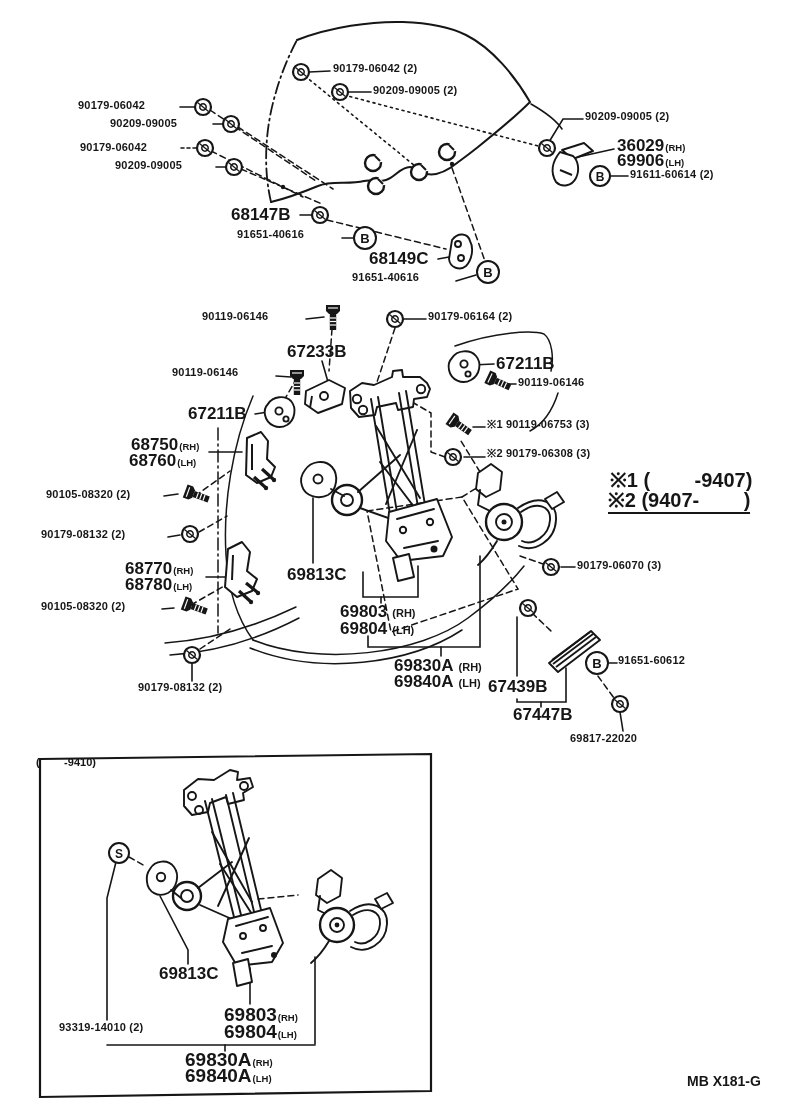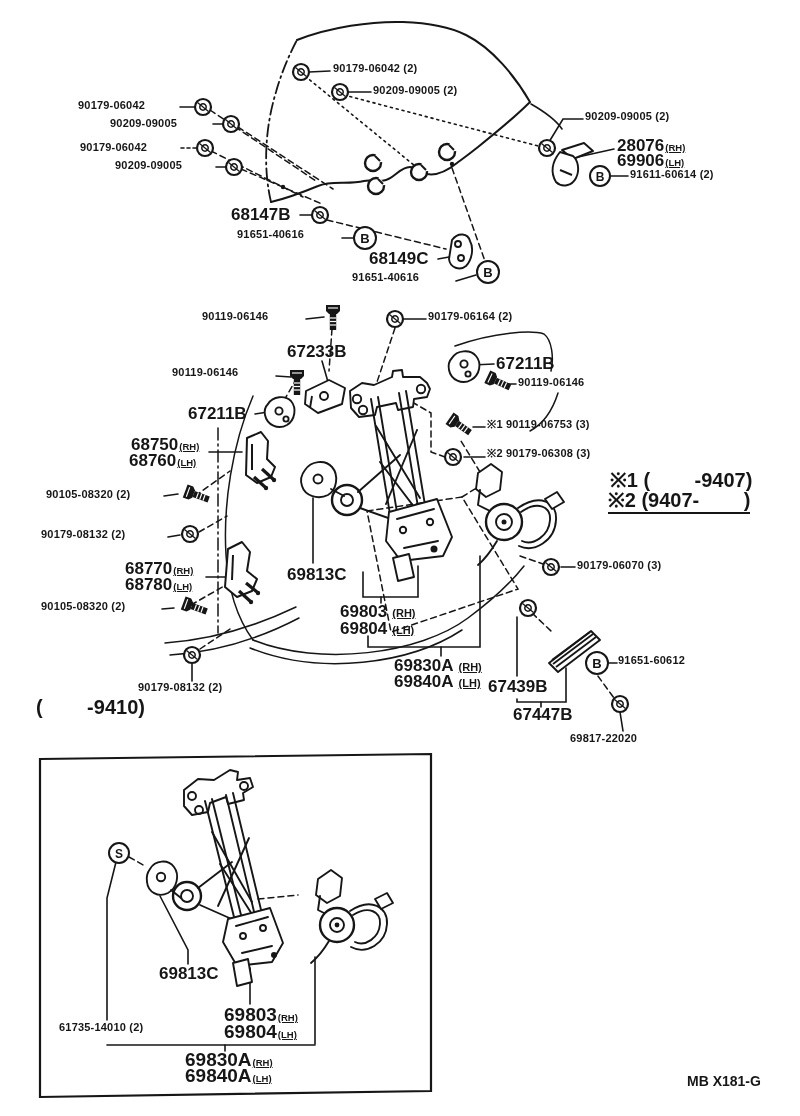--- a/index.html
+++ b/index.html
@@ -3,21 +3,21 @@
 <meta charset="utf-8">
 <style>
   html,body{margin:0;padding:0;background:#e8e8e8;}
   .page{position:relative;width:800px;height:1116px;background:#ffffff;overflow:hidden;
         font-family:"Liberation Sans",sans-serif;color:#161616;}
   svg.art{position:absolute;left:0;top:0;}
   .lbl{position:absolute;font-weight:bold;font-size:11px;line-height:1;letter-spacing:.2px;
        white-space:pre;color:#161616;}
   .lg{font-size:17px;letter-spacing:0;}
   .xl{font-size:19px;letter-spacing:0;}
-  .sub{font-size:9.5px;font-weight:bold;letter-spacing:0;margin-left:1px;text-decoration:underline;}
+  .sub{font-size:9.5px;font-weight:bold;letter-spacing:0;margin-left:1px;}
   .sp .sub{font-size:11px;margin-left:5px;}
   .note{position:absolute;font-weight:bold;font-size:20px;line-height:1.1;white-space:pre;color:#161616;}
   .note-u{border-bottom:2.5px solid #161616;padding-bottom:1px;}
   .footer-code{position:absolute;font-weight:bold;font-size:14px;color:#161616;}
   .svgtxt{font-family:"Liberation Sans",sans-serif;font-weight:bold;fill:#161616;text-anchor:middle;}
 </style>
 </head>
 <body>
 
 <div class="page">
@@ -319,21 +319,21 @@
   </g>
 </svg>
 
   <div class="lbl" style="left:333px;top:63px"><span>90179-06042 (2)</span><span class="sub"></span></div>
   <div class="lbl" style="left:373px;top:85px"><span>90209-09005 (2)</span><span class="sub"></span></div>
   <div class="lbl" style="left:78px;top:100px"><span>90179-06042</span><span class="sub"></span></div>
   <div class="lbl" style="left:110px;top:118px"><span>90209-09005</span><span class="sub"></span></div>
   <div class="lbl" style="left:80px;top:142px"><span>90179-06042</span><span class="sub"></span></div>
   <div class="lbl" style="left:115px;top:160px"><span>90209-09005</span><span class="sub"></span></div>
   <div class="lbl" style="left:585px;top:111px"><span>90209-09005 (2)</span><span class="sub"></span></div>
-  <div class="lbl lg" style="left:617px;top:137px"><span>28076</span><span class="sub">(RH)</span></div>
+  <div class="lbl lg" style="left:617px;top:137px"><span>36029</span><span class="sub">(RH)</span></div>
   <div class="lbl lg" style="left:617px;top:152px"><span>69906</span><span class="sub">(LH)</span></div>
   <div class="lbl" style="left:630px;top:169px"><span>91611-60614 (2)</span><span class="sub"></span></div>
   <div class="lbl lg" style="left:231px;top:206px"><span>68147B</span><span class="sub"></span></div>
   <div class="lbl" style="left:237px;top:229px"><span>91651-40616</span><span class="sub"></span></div>
   <div class="lbl lg" style="left:369px;top:250px"><span>68149C</span><span class="sub"></span></div>
   <div class="lbl" style="left:352px;top:272px"><span>91651-40616</span><span class="sub"></span></div>
   <div class="lbl" style="left:202px;top:311px"><span>90119-06146</span><span class="sub"></span></div>
   <div class="lbl" style="left:428px;top:311px"><span>90179-06164 (2)</span><span class="sub"></span></div>
   <div class="lbl lg" style="left:287px;top:343px"><span>67233B</span><span class="sub"></span></div>
   <div class="lbl lg" style="left:496px;top:355px"><span>67211B</span><span class="sub"></span></div>
@@ -354,25 +354,25 @@
   <div class="lbl lg sp" style="left:340px;top:603px"><span>69803</span><span class="sub">(RH)</span></div>
   <div class="lbl lg sp" style="left:340px;top:620px"><span>69804</span><span class="sub">(LH)</span></div>
   <div class="lbl lg sp" style="left:394px;top:657px"><span>69830A</span><span class="sub">(RH)</span></div>
   <div class="lbl lg sp" style="left:394px;top:673px"><span>69840A</span><span class="sub">(LH)</span></div>
   <div class="lbl lg" style="left:488px;top:678px"><span>67439B</span><span class="sub"></span></div>
   <div class="lbl" style="left:618px;top:655px"><span>91651-60612</span><span class="sub"></span></div>
   <div class="lbl lg" style="left:513px;top:706px"><span>67447B</span><span class="sub"></span></div>
   <div class="lbl" style="left:570px;top:733px"><span>69817-22020</span><span class="sub"></span></div>
   <div class="lbl" style="left:138px;top:682px"><span>90179-08132 (2)</span><span class="sub"></span></div>
   <div class="lbl lg" style="left:159px;top:965px"><span>69813C</span><span class="sub"></span></div>
-  <div class="lbl" style="left:59px;top:1022px"><span>61735-14010 (2)</span><span class="sub"></span></div>
+  <div class="lbl" style="left:59px;top:1022px"><span>93319-14010 (2)</span><span class="sub"></span></div>
   <div class="lbl xl" style="left:224px;top:1005px"><span>69803</span><span class="sub">(RH)</span></div>
   <div class="lbl xl" style="left:224px;top:1022px"><span>69804</span><span class="sub">(LH)</span></div>
   <div class="lbl xl" style="left:185px;top:1050px"><span>69830A</span><span class="sub">(RH)</span></div>
   <div class="lbl xl" style="left:185px;top:1066px"><span>69840A</span><span class="sub">(LH)</span></div>
 
   <div class="note" style="left:610px;top:469px">※1 (        -9407)</div>
   <div class="note note-u" style="left:608px;top:489px">※2 (9407-        )</div>
-  <div class="note" style="left:36px;top:696px;font-size:20px">(        -9410)</div>
+  <div class="note" style="left:36px;top:756px;font-size:11px">(        -9410)</div>
 
   <div class="footer-code" style="left:687px;top:1073px">MB X181-G</div>
 
 </div>
 
 </body></html>

